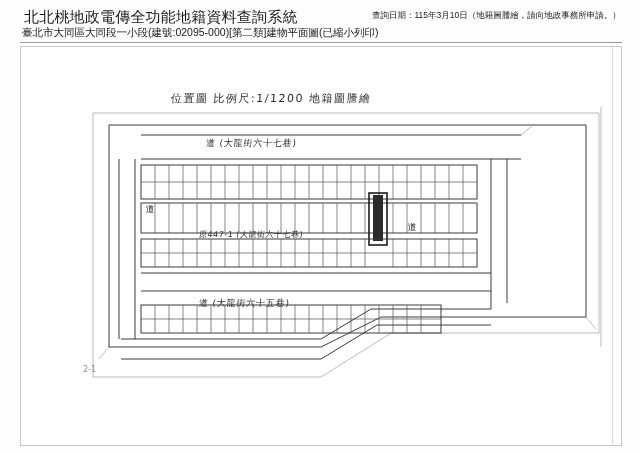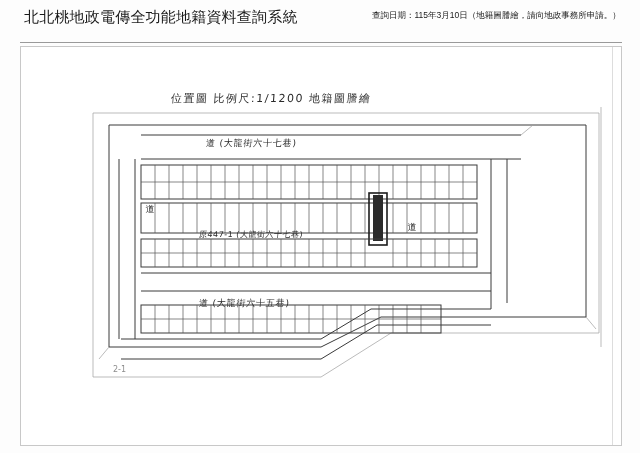--- a/index.html
+++ b/index.html
@@ -102,21 +102,20 @@
   }
   .hw-vert {
     font-size: 9px;
     writing-mode: vertical-rl;
     text-orientation: upright;
     letter-spacing: 1px;
   }
   .hw-faint {
     color: #8d8d8d;
     font-size: 8px;
-    margin-left: 30px;
   }
 
   
   #plan {
     position: absolute;
     left: 0;
     top: 0;
   }
 
   .stroke {
@@ -143,20 +142,21 @@
     fill: #2b2b2b;
   }
 </style>
 </head>
 <body>
 
 <div id="page">
 
   <div class="hdr-title">北北桃地政電傳全功能地籍資料查詢系統</div>
   <div class="hdr-date">查詢日期：115年3月10日（地籍圖謄繪，請向地政事務所申請。）</div>
+  <div class="hdr-sub">臺北市大同區大同段一小段(建號:02095-000)[第二類]建物平面圖(已縮小列印)</div>
   <div class="hdr-rule"></div>
 
   <div class="sheet">
     <div class="sheet-inner-mark"></div>
 
     <svg id="plan" width="600" height="398" viewBox="0 0 600 398">
 
       <g>
         <path class="stroke" d="M88,78 L565,78"></path>
         <path class="stroke" d="M88,78 L88,300"></path>

